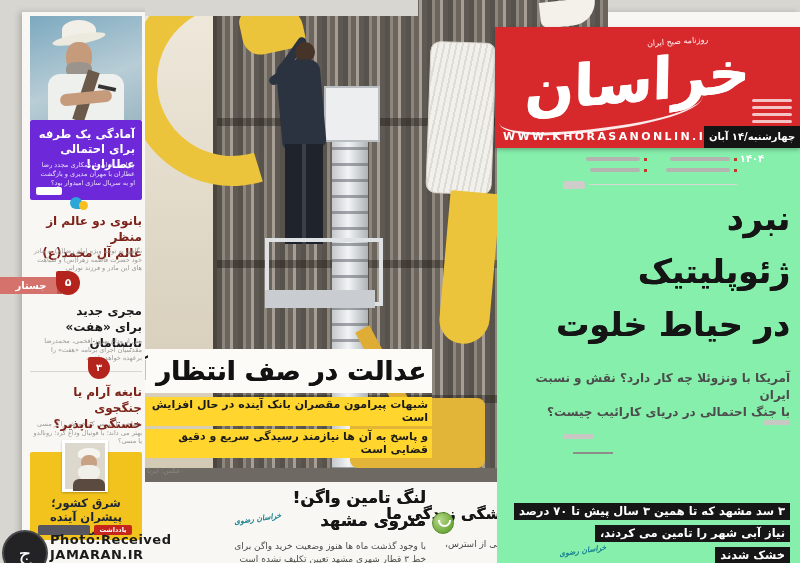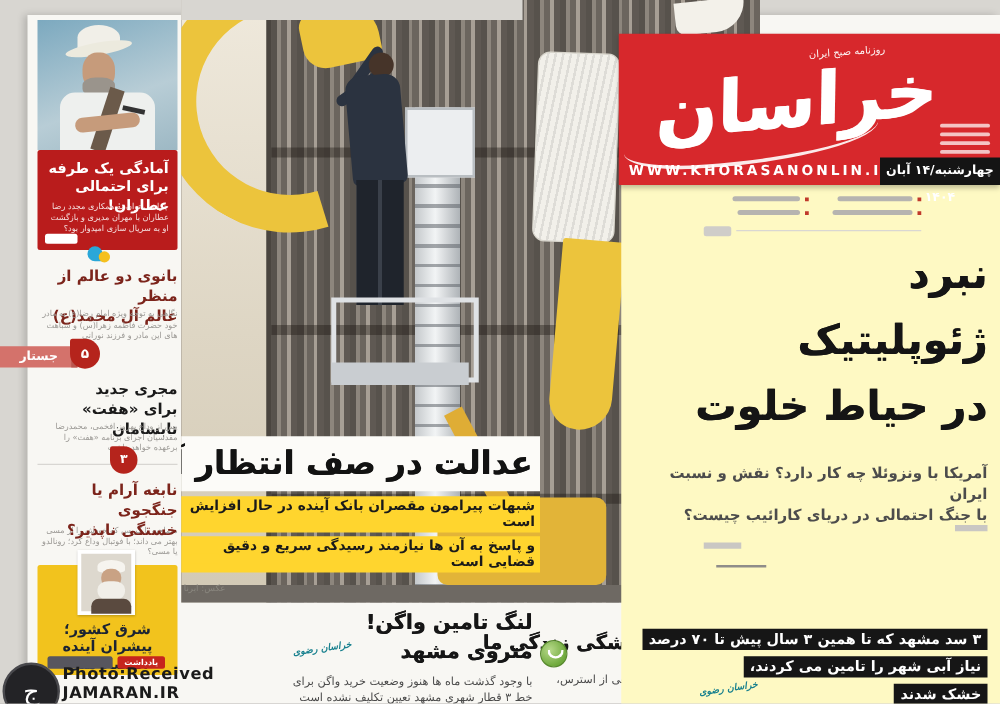--- a/index.html
+++ b/index.html
@@ -45,21 +45,21 @@
   .mast-title{left:55px;top:10px;width:200px;height:86px;color:#fff;font-size:58px;line-height:86px;text-align:center;
     font-weight:bold;transform:rotate(-5deg) skewX(-6deg);text-shadow:1px 0 0 #fff;}
   .info-bar{right:8px;width:40px;height:3px;background:rgba(255,255,255,.72);border-radius:2px;}
   .swoosh{left:4px;bottom:16px;width:205px;height:26px;border-bottom:3px solid rgba(255,255,255,.9);
     border-radius:0 0 70% 30%/0 0 100% 55%;transform:rotate(-4deg);}
   .url{left:8px;bottom:5px;color:#fff;font-weight:bold;font-size:11px;letter-spacing:2.4px;}
   .datebox{right:0;bottom:0;width:96px;height:22px;background:#141414;color:#fff;font-size:10px;font-weight:bold;
     line-height:22px;text-align:center;}
 
   
-  .right-panel{left:497px;top:148px;width:303px;height:415px;background:#fef9c3;z-index:3;}
+  .right-panel{left:497px;top:148px;width:303px;height:415px;background:#86efac;z-index:3;}
   .links{left:60px;top:9px;width:180px;display:flex;flex-wrap:wrap;direction:rtl;}
   .link-item{display:flex;align-items:center;gap:4px;width:50%;margin-bottom:7px;direction:rtl;}
   .link-dot{width:3px;height:3px;background:#c0392b;}
   .link-bar{height:4px;background:#b6b4b0;border-radius:2px;}
   .links-badge{left:66px;top:33px;width:22px;height:8px;background:#cfcdc9;border-radius:2px;}
   .links-line{left:92px;top:36px;width:148px;height:1px;background:#d9d7d3;}
   .lead-h{right:10px;top:44px;width:285px;text-align:right;color:#151515;font-size:33px;line-height:53px;font-weight:bold;
     text-shadow:.4px 0 0 #151515;}
   .lead-sub{right:10px;top:222px;width:285px;text-align:right;color:#4c4c4c;font-size:12px;line-height:17px;font-weight:bold;}
   .micro1{right:10px;top:272px;width:26px;height:5px;background:#c9c7c3;}
@@ -75,21 +75,21 @@
   
   .s-photo{left:30px;top:16px;width:112px;height:104px;background:linear-gradient(160deg,#7ca9bf,#b8cdd6 60%,#9db8c4);overflow:hidden;}
   .hat-dome{left:32px;top:4px;width:34px;height:20px;background:#f1efe8;border-radius:50% 50% 0 0;}
   .hat-brim{left:22px;top:18px;width:54px;height:10px;background:#eceade;border-radius:50%;transform:rotate(-10deg);}
   .face{left:36px;top:26px;width:26px;height:30px;background:#c69b7b;border-radius:45%;}
   .beard{left:36px;top:46px;width:26px;height:15px;background:#9a948c;border-radius:40%;}
   .shirt{left:18px;top:58px;width:76px;height:46px;background:#eef0ee;border-radius:12px 12px 0 0;}
   .strap{left:50px;top:54px;width:12px;height:52px;background:#6b5a4a;transform:rotate(18deg);}
   .arm-skin{left:30px;top:76px;width:52px;height:12px;background:#c69b7b;border-radius:6px;transform:rotate(-6deg);}
   .glasses{left:68px;top:70px;width:18px;height:4px;background:#333;transform:rotate(12deg);}
-  .s-redbox{left:30px;top:120px;width:112px;height:80px;background:#b91c1c;border-radius:2px;}
+  .s-redbox{left:30px;top:120px;width:112px;height:80px;background:#6d28d9;border-radius:2px;}
   .rb-h{right:7px;top:7px;width:98px;text-align:right;color:#fff;font-size:11.5px;line-height:15px;font-weight:bold;}
   .rb-body{right:7px;top:41px;width:98px;text-align:right;color:rgba(255,255,255,.85);font-size:6.5px;line-height:9px;}
   .rb-badge{left:6px;bottom:5px;width:26px;height:8px;background:#fff;border-radius:2px;}
   .bird1{left:70px;top:197px;width:12px;height:12px;background:#2aa7d8;border-radius:50% 50% 0 50%;}
   .bird2{left:79px;top:201px;width:9px;height:9px;background:#f5c01e;border-radius:50%;}
   .s-h{left:30px;width:112px;text-align:right;font-weight:bold;font-size:12px;line-height:16px;}
   .maroon{color:#7c241b;}
   .black{color:#1a1a1a;}
   .s-b{left:30px;width:112px;text-align:right;color:#9b9995;font-size:6.5px;line-height:8.5px;}
   .ribbon{left:0;top:277px;width:62px;height:17px;background:#d4726b;color:#fff;font-size:10px;font-weight:bold;

